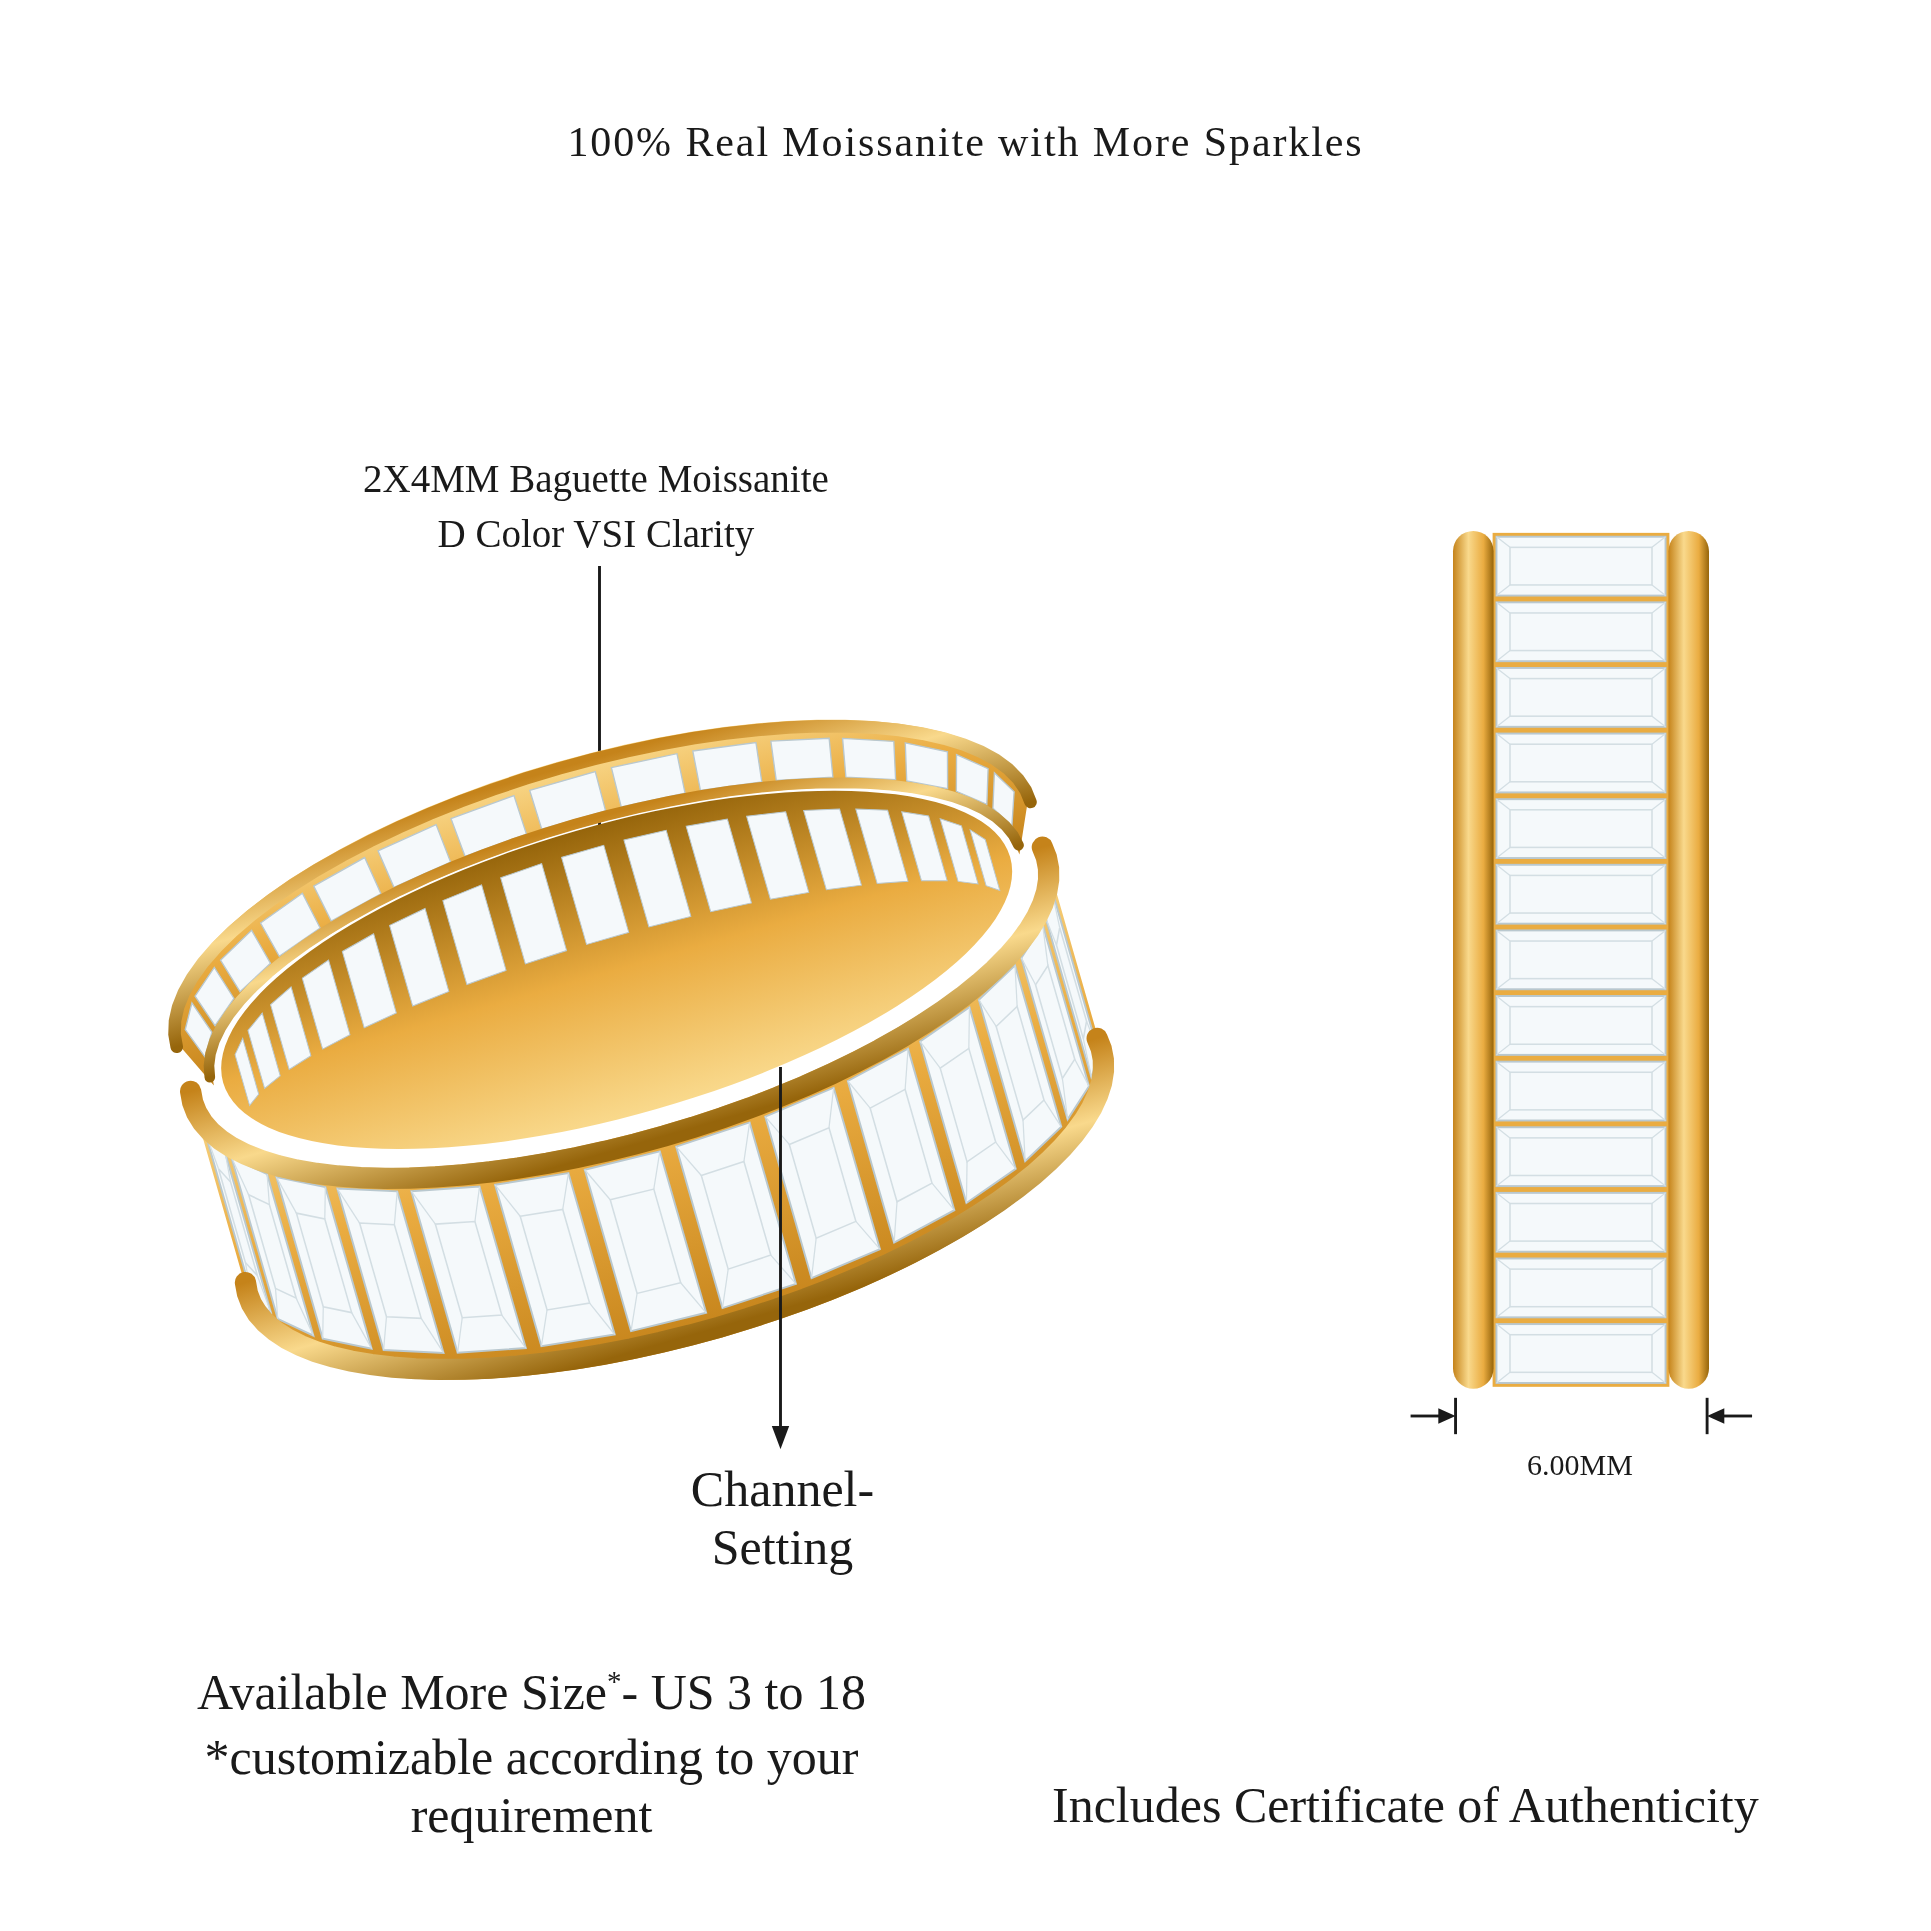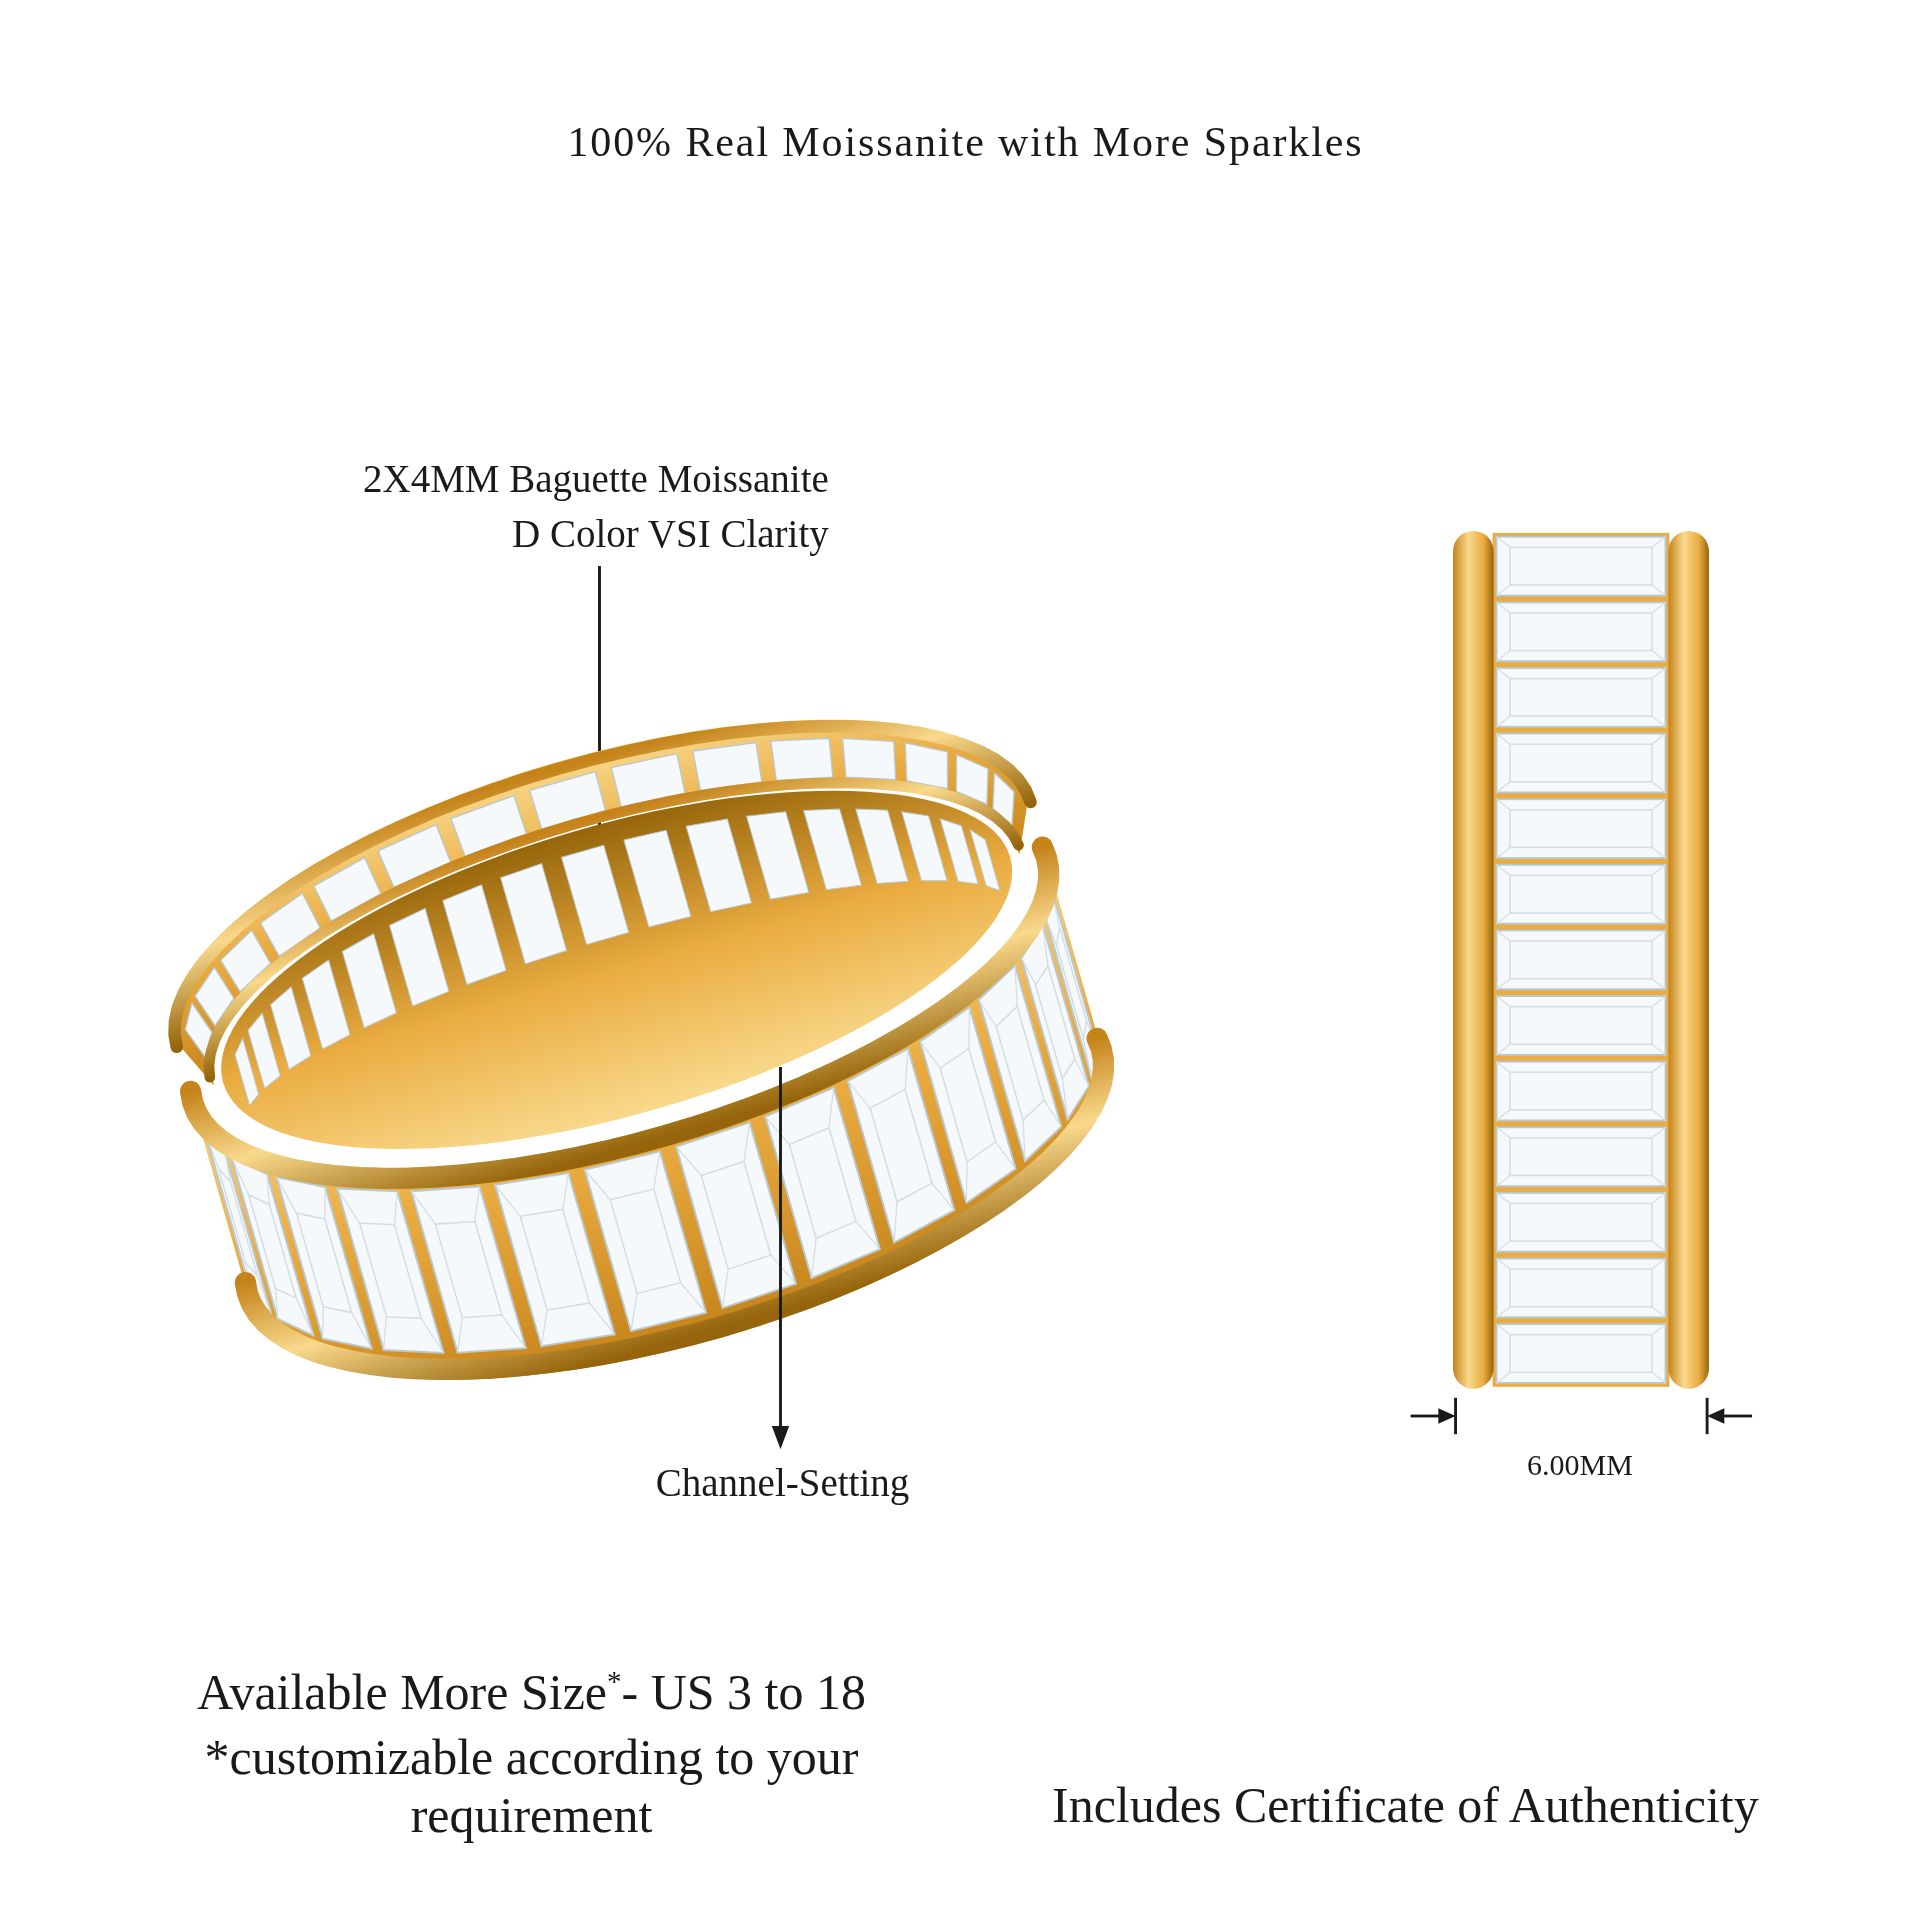--- a/index.html
+++ b/index.html
@@ -5,22 +5,22 @@
   html,body{margin:0;padding:0}
   body{
     width:1931px;height:1931px;position:relative;overflow:hidden;
     background:#ffffff;color:#1a1a1a;
     font-family:"Liberation Serif", serif;
   }
   .header{position:absolute;left:0;top:89px;width:1931px;text-align:center}
   .brand{font-size:91px;font-weight:700;letter-spacing:7.7px;margin:0}
   .tagline{font-size:42px;font-weight:400;letter-spacing:1.9px;margin:29px 0 0 0}
 
-  .stone-ann{position:absolute;left:363px;top:452px;font-size:39px;line-height:1.4;text-align:right}
-  .channel-ann{position:absolute;left:628px;top:1460px;width:309px;text-align:center;font-size:39px}
+  .stone-ann{position:absolute;left:363px;top:452px;font-size:39px;line-height:1.4;text-align:center}
+  .channel-ann{position:absolute;left:628px;top:1460px;width:309px;text-align:center;font-size:50px}
   .dim-label{position:absolute;left:1474px;top:1448px;width:212px;text-align:center;font-size:30px}
 
   svg.abs{position:absolute}
   #arrow-stone{left:585px;top:566px}
   #ring-angled{left:164px;top:676px}
   #ring-side{left:1448px;top:529px}
   #arrow-channel{left:766px;top:1067px}
   #dim{left:1405px;top:1394px}
 
   .footer-left{position:absolute;left:97px;top:1663px;width:869px;text-align:center}

